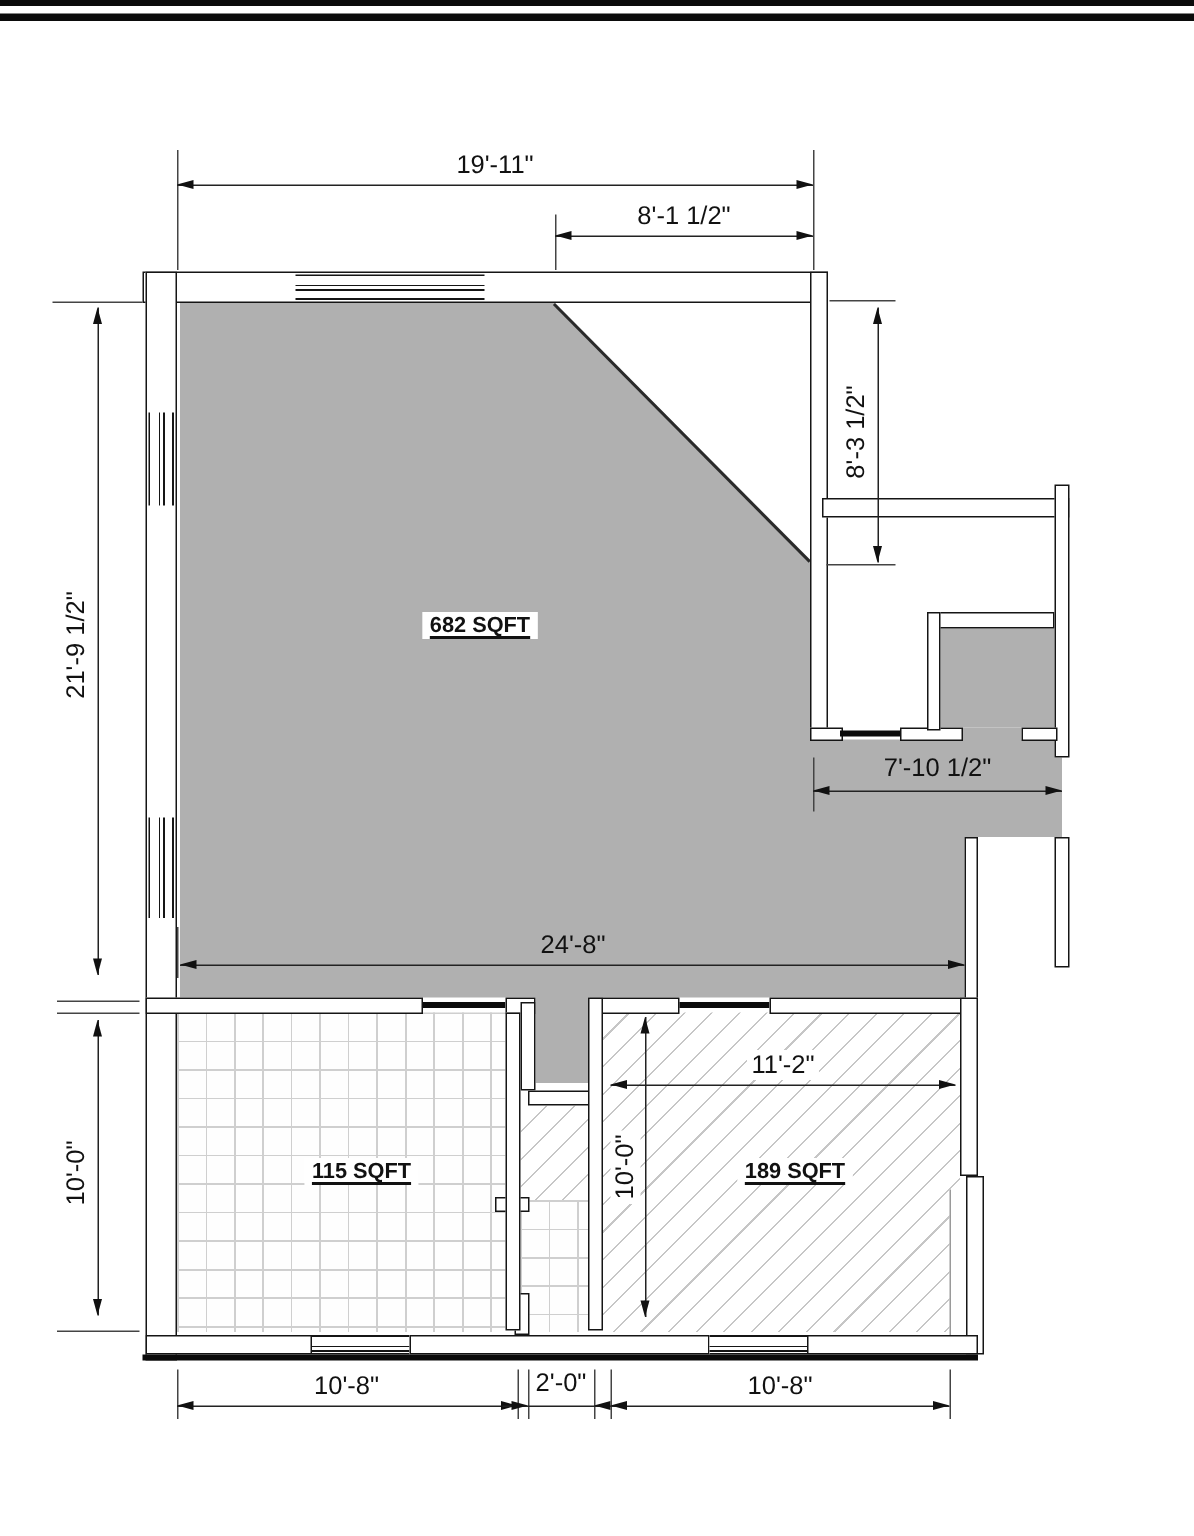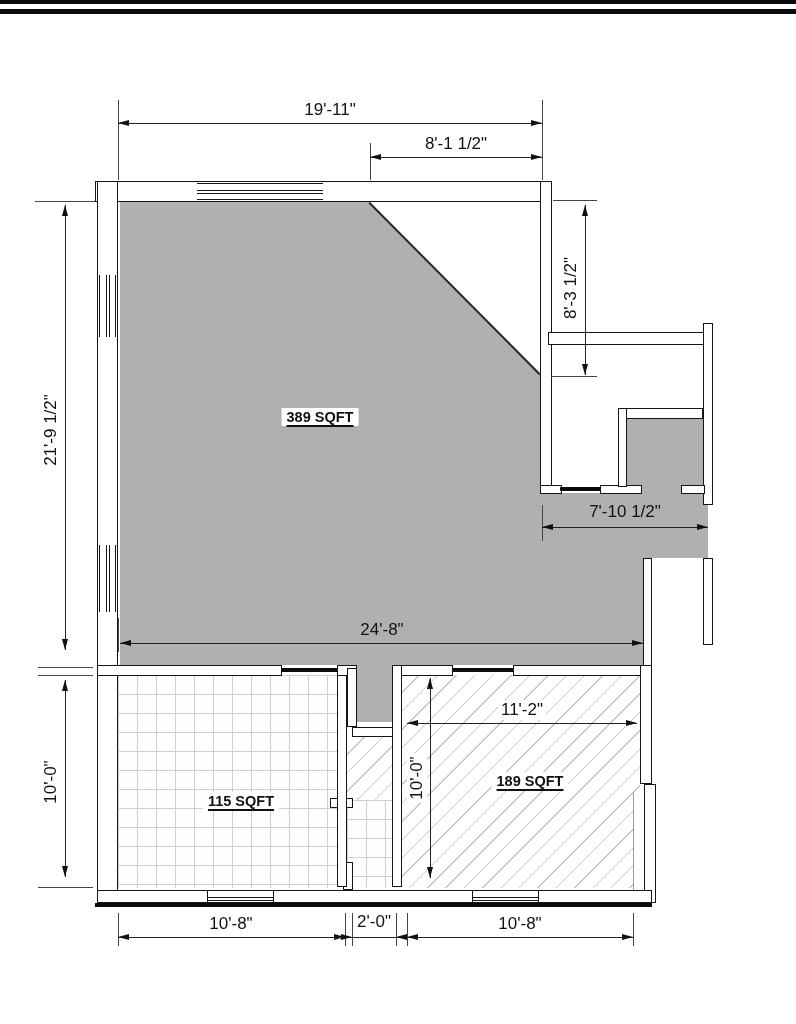--- a/index.html
+++ b/index.html
@@ -173,17 +173,17 @@
   <div class="ar ar-l" style="left:396px;top:934px;"></div>
   <div class="dlab" style="left:374px;top:922px;">2'-0"</div>
 
   <div class="ext" style="left:407px;top:913px;width:1px;height:33px;"></div>
   <div class="ext" style="left:633px;top:913px;width:1px;height:33px;"></div>
   <div class="ln" style="left:407px;top:937px;width:226px;height:1px;"></div>
   <div class="ar ar-l" style="left:407px;top:934px;"></div>
   <div class="ar ar-r" style="left:622px;top:934px;"></div>
   <div class="dlab" style="left:520px;top:924px;">10'-8"</div>
 
-  <div class="rlab" style="left:320px;top:417px;">389 SQFT</div>
-  <div class="rlab" style="left:241px;top:781px;margin-top:20px;">115 SQFT</div>
+  <div class="rlab" style="left:320px;top:417px;">682 SQFT</div>
+  <div class="rlab" style="left:241px;top:781px;">115 SQFT</div>
   <div class="rlab" style="left:530px;top:781px;">189 SQFT</div>
 
 </div>
 
 </body></html>

